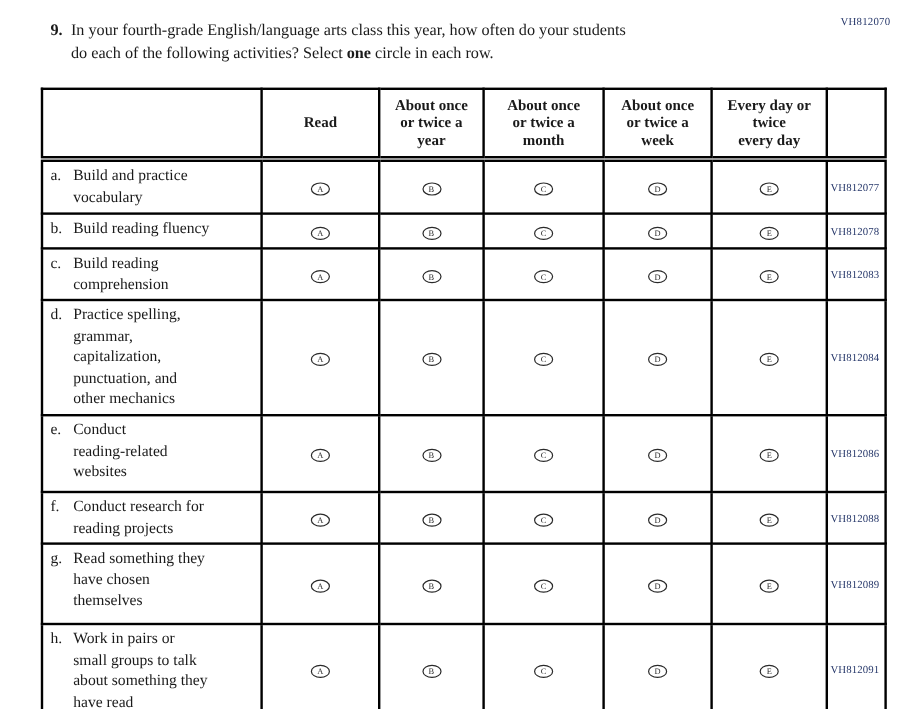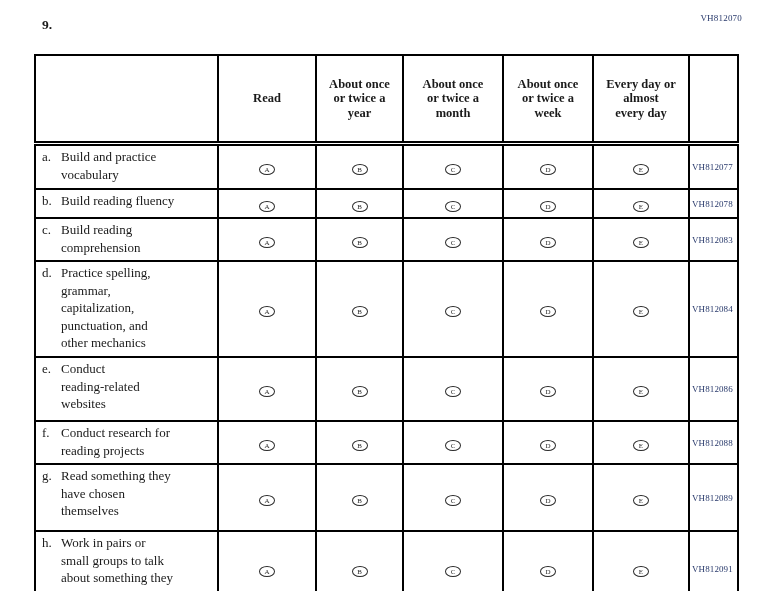--- a/index.html
+++ b/index.html
@@ -40,21 +40,21 @@
     border: 2px solid #000;
   }
   table.grid thead th {
     border-bottom: 5px double #000;
     font-weight: bold;
     font-size: 12.5px;
     line-height: 14.5px;
     white-space: pre-line;
     text-align: center;
     vertical-align: middle;
-    padding: 18px 1px;
+    padding: 3px 1px;
     height: 49px;
   }
   td.stem {
     vertical-align: top;
     padding: 2px 2px 2px 6px;
     font-size: 13px;
     line-height: 17.5px;
   }
   .stem-flex { display: flex; }
   .stem-letter { width: 13px; flex: 0 0 13px; margin-right: 6px; }
@@ -92,20 +92,22 @@
 </style>
 </head>
 <body>
 
 <div class="page">
 
   <div class="top-code">VH812070</div>
 
   <div class="question">
     <span class="qnum">9.</span>
+    <div class="qtext"><span>In your fourth-grade English/language arts class this year, how often do your students
+do each of the following activities? Select </span><b>one</b><span> circle in each row.</span></div>
   </div>
 
   <table class="grid">
     <colgroup>
       <col style="width:183px">
         <col style="width:98px">
         <col style="width:87px">
       <col style="width:100px">
         <col style="width:90px">
         <col style="width:96px">
@@ -118,21 +120,21 @@
         <th>About once
 or twice a
 year</th>
         <th>About once
 or twice a
 month</th>
         <th>About once
 or twice a
 week</th>
         <th>Every day or
-almost
+twice
 every day</th>
         <th></th>
       </tr>
     </thead>
     <tbody>
       <tr class="r0">
         <td class="stem">
             <div class="stem-flex">
               <span class="stem-letter">a.</span>
               <span class="stem-text">Build and practice

